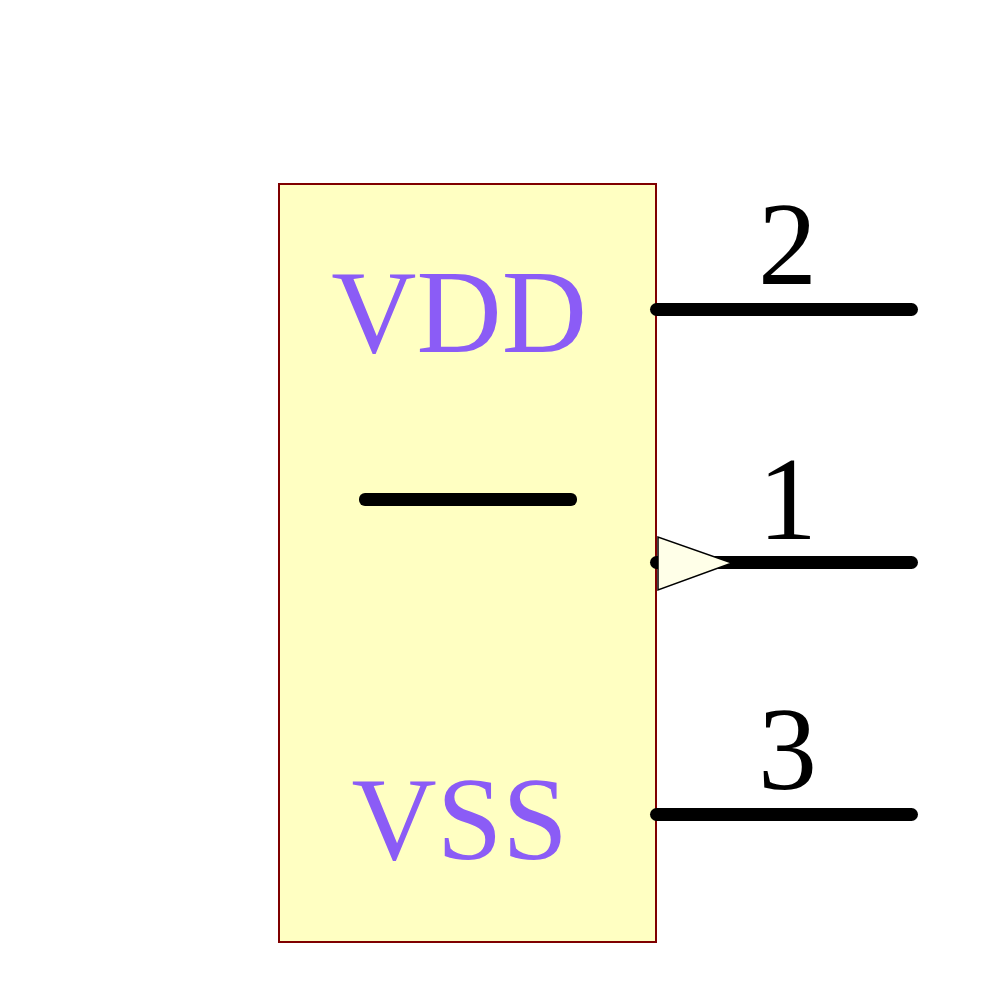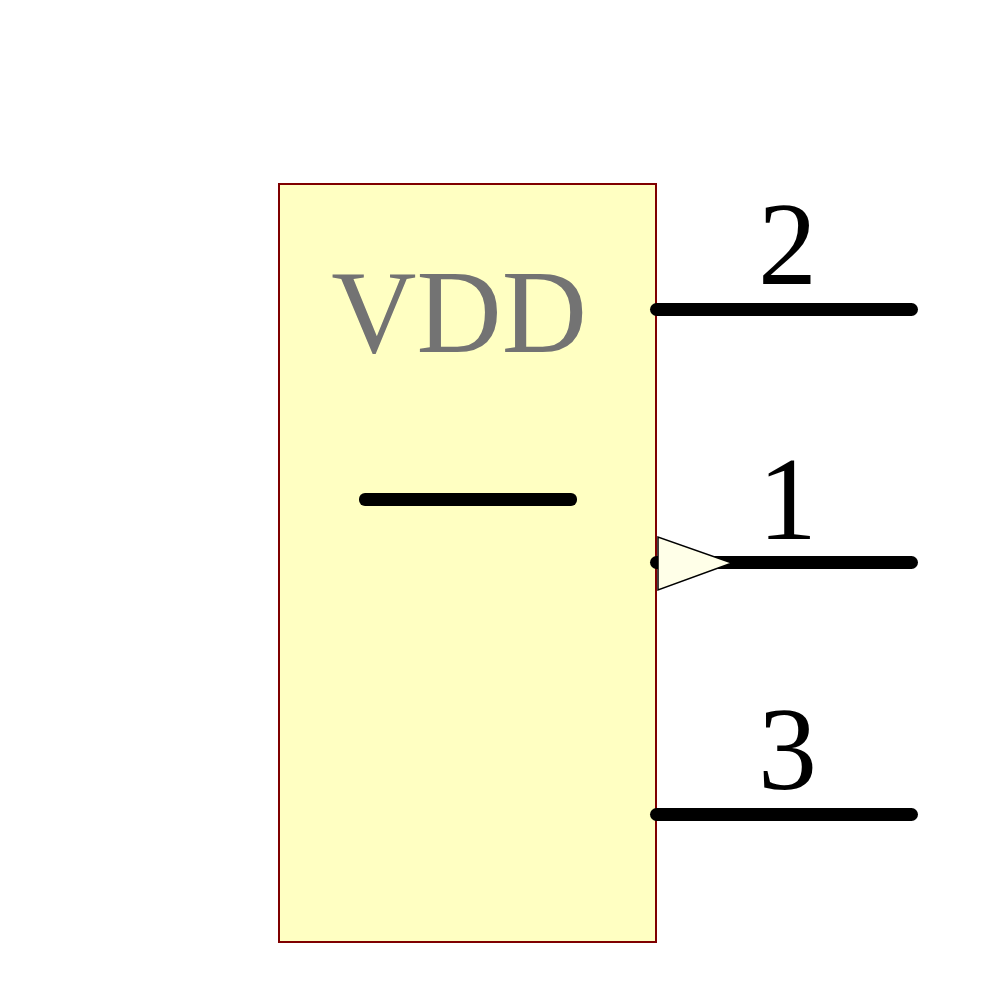--- a/index.html
+++ b/index.html
@@ -50,21 +50,21 @@
     white-space: nowrap;
   }
   .pin-number.n2 { top: 186px; }
   .pin-number.n1 { top: 441px; }
   .pin-number.n3 { top: 691px; }
   
   .pin-name {
     position: absolute;
     font-size: 118px;
     line-height: 1;
-    color: #737373;
+    color: #8b5cf6;
     white-space: nowrap;
   }
   .pin-name.vdd { top: 254px; right: 413px; }
   .pin-name.rst { top: 501px; right: 428px; }
   .pin-name.vss { top: 761px; right: 432px; }
   
   .overline-bar {
     position: absolute;
     left: 359px;
     top: 493px;
@@ -95,14 +95,15 @@
 
   <div class="pin-line p1"></div>
   <svg class="input-arrow" viewBox="0 0 110 95" xmlns="http://www.w3.org/2000/svg">
     <polygon points="18,22 18,75 92,48" fill="#FFFFE8" stroke="#000000" stroke-width="1.5"></polygon>
   </svg>
   <div class="pin-number n1">1</div>
   <div class="overline-bar"></div>
 
   <div class="pin-line p3"></div>
   <div class="pin-number n3">3</div>
+  <div class="pin-name vss">VSS</div>
 
 </div>
 
 </body></html>

